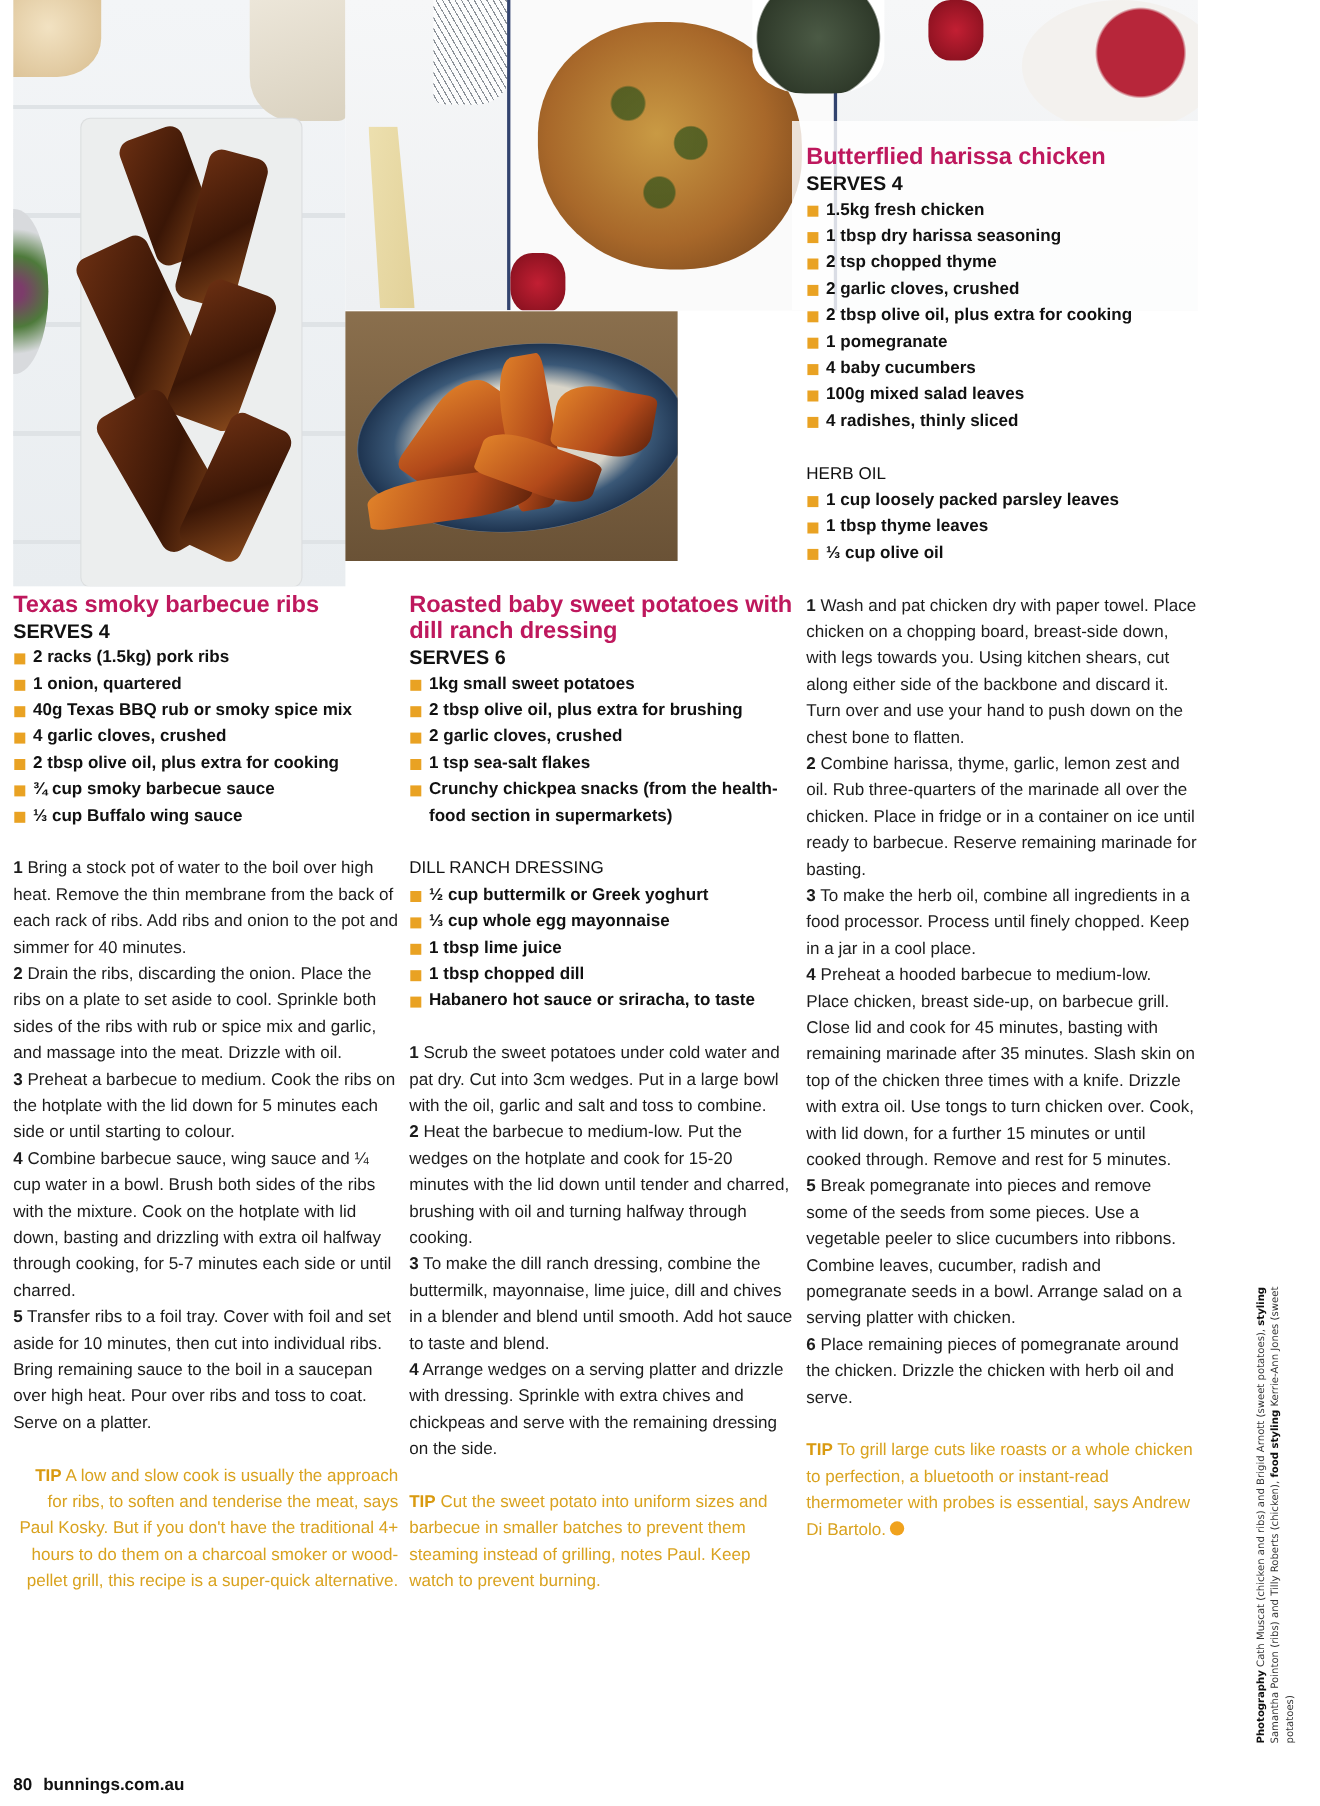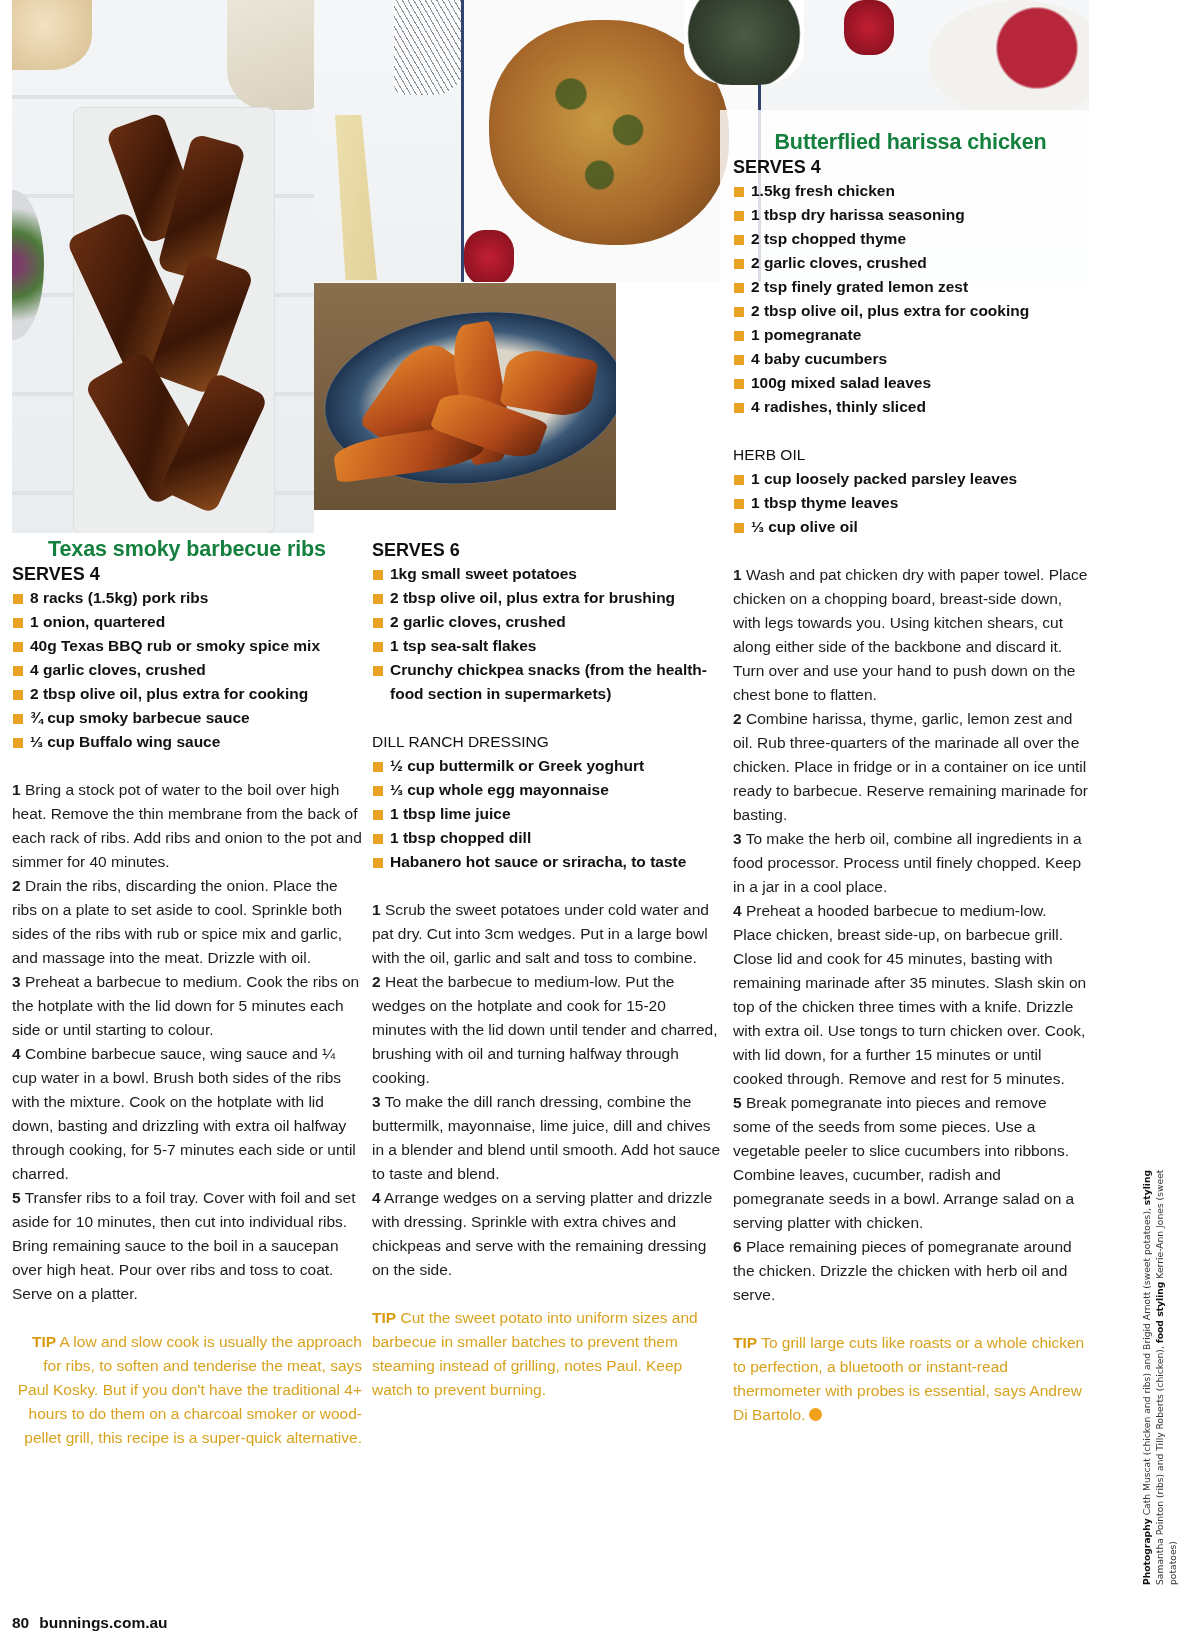--- a/index.html
+++ b/index.html
@@ -35,21 +35,21 @@
   .ingredients-overlay { position:absolute; left:720px; top:110px; width:370px; height:172px; background: rgba(255,255,255,0.82); }
 
   .photo-potato {
     left: 314px; top: 283px; width: 302px; height: 227px;
     background: linear-gradient(180deg,#8a6f4d,#6a5236);
   }
   .photo-potato .bowl { position:absolute; left:10px; top:30px; width:300px; height:170px; border-radius:50%; background: radial-gradient(ellipse at 50% 50%, #d9d5c9 0 40%, #3a5877 55%, #1f3551 70%, #e7e5e0 72%); transform: rotate(-6deg); }
   .photo-potato .wedge { position:absolute; border-radius: 40% 10% 40% 10%; background: linear-gradient(120deg,#e3852a,#b2491a 60%,#5a200a); }
 
   .recipe { position:absolute; }
-  .recipe-title { font-family: "Liberation Sans", sans-serif; font-size: 21.5px; font-weight: 700; color: #15803d; line-height: 24px; letter-spacing: -0.1px; text-align: center; }
+  .recipe-title { font-family: "Liberation Sans", sans-serif; font-size: 21.5px; font-weight: 700; color: #be185d; line-height: 24px; letter-spacing: -0.1px; }
   .serves { font-family: "Liberation Sans", sans-serif; font-size: 18px; font-weight: 700; color:#111; line-height: 24px; margin-top: 1px; }
   .subhead { font-family: "Liberation Sans", sans-serif; font-size: 15.5px; font-weight: 400; color:#111; line-height: 24px; }
   ul.ing { list-style:none; }
   ul.ing li { position:relative; padding-left: 18px; font-family:"Liberation Sans", sans-serif; font-size:15.5px; font-weight:700; line-height:24px; color:#111; }
   ul.ing li .bullet { position:absolute; left:1px; top:8px; width:10px; height:10px; background:#e9a223; }
   .method p { font-family:"Liberation Sans", sans-serif; font-size:15.5px; line-height:24px; color:#1c1c1c; }
   .method p b { font-weight:700; }
   .tip { font-family:"Liberation Sans", sans-serif; font-size:15.5px; line-height:24px; color:#d9a21e; }
   .tip b { font-weight:700; color:#d99a10; }
   .tip .dot { display:inline-block; width:13px; height:13px; border-radius:50%; background:#f0a21d; vertical-align:-1px; margin-left:4px; }
@@ -96,39 +96,40 @@
   <div class="wedge" style="left:145px;top:40px;width:45px;height:140px;transform:rotate(-10deg)"></div>
   <div class="wedge" style="left:190px;top:70px;width:90px;height:60px;transform:rotate(10deg)"></div>
   <div class="wedge" style="left:20px;top:150px;width:150px;height:40px;transform:rotate(-8deg)"></div>
   <div class="wedge" style="left:120px;top:120px;width:110px;height:45px;transform:rotate(20deg)"></div>
 </div>
 
 <div class="recipe" style="left:12px; top:537px; width:350px;">
   <h2 class="recipe-title">Texas smoky barbecue ribs</h2>
   <div class="serves">SERVES 4</div>
   <ul class="ing">
-    <li><span class="bullet"></span><span>8 racks (1.5kg) pork ribs</span></li>
+    <li><span class="bullet"></span><span>2 racks (1.5kg) pork ribs</span></li>
     <li><span class="bullet"></span><span>1 onion, quartered</span></li>
     <li><span class="bullet"></span><span>40g Texas BBQ rub or smoky spice mix</span></li>
     <li><span class="bullet"></span><span>4 garlic cloves, crushed</span></li>
     <li><span class="bullet"></span><span>2 tbsp olive oil, plus extra for cooking</span></li>
     <li><span class="bullet"></span><span>¾ cup smoky barbecue sauce</span></li>
     <li><span class="bullet"></span><span>⅓ cup Buffalo wing sauce</span></li>
   </ul>
   <div class="method" style="margin-top:24px;">
     <p><b>1</b> <span>Bring a stock pot of water to the boil over high heat. Remove the thin membrane from the back of each rack of ribs. Add ribs and onion to the pot and simmer for 40 minutes.</span></p>
     <p><b>2</b> <span>Drain the ribs, discarding the onion. Place the ribs on a plate to set aside to cool. Sprinkle both sides of the ribs with rub or spice mix and garlic, and massage into the meat. Drizzle with oil.</span></p>
     <p><b>3</b> <span>Preheat a barbecue to medium. Cook the ribs on the hotplate with the lid down for 5 minutes each side or until starting to colour.</span></p>
     <p><b>4</b> <span>Combine barbecue sauce, wing sauce and ¼ cup water in a bowl. Brush both sides of the ribs with the mixture. Cook on the hotplate with lid down, basting and drizzling with extra oil halfway through cooking, for 5-7 minutes each side or until charred.</span></p>
     <p><b>5</b> <span>Transfer ribs to a foil tray. Cover with foil and set aside for 10 minutes, then cut into individual ribs. Bring remaining sauce to the boil in a saucepan over high heat. Pour over ribs and toss to coat. Serve on a platter.</span></p>
   </div>
   <p class="tip" style="margin-top:24px;text-align:right;"><b>TIP</b> <span>A low and slow cook is usually the approach for ribs, to soften and tenderise the meat, says Paul Kosky. But if you don't have the traditional 4+ hours to do them on a charcoal smoker or wood-pellet grill, this recipe is a super-quick alternative.</span></p>
 </div>
 
 <div class="recipe" style="left:372px; top:537px; width:350px;">
+  <h2 class="recipe-title">Roasted baby sweet potatoes with dill ranch dressing</h2>
   <div class="serves">SERVES 6</div>
   <ul class="ing">
     <li><span class="bullet"></span><span>1kg small sweet potatoes</span></li>
     <li><span class="bullet"></span><span>2 tbsp olive oil, plus extra for brushing</span></li>
     <li><span class="bullet"></span><span>2 garlic cloves, crushed</span></li>
     <li><span class="bullet"></span><span>1 tsp sea-salt flakes</span></li>
     <li><span class="bullet"></span><span>Crunchy chickpea snacks (from the health-food section in supermarkets)</span></li>
   </ul>
   <div class="subhead" style="margin-top:24px;">DILL RANCH DRESSING</div>
   <ul class="ing">
@@ -148,21 +149,20 @@
 </div>
 
 <div class="recipe" style="left:733px; top:130px; width:355px;">
   <h2 class="recipe-title">Butterflied harissa chicken</h2>
   <div class="serves">SERVES 4</div>
   <ul class="ing">
     <li><span class="bullet"></span><span>1.5kg fresh chicken</span></li>
     <li><span class="bullet"></span><span>1 tbsp dry harissa seasoning</span></li>
     <li><span class="bullet"></span><span>2 tsp chopped thyme</span></li>
     <li><span class="bullet"></span><span>2 garlic cloves, crushed</span></li>
-    <li><span class="bullet"></span><span>2 tsp finely grated lemon zest</span></li>
     <li><span class="bullet"></span><span>2 tbsp olive oil, plus extra for cooking</span></li>
     <li><span class="bullet"></span><span>1 pomegranate</span></li>
     <li><span class="bullet"></span><span>4 baby cucumbers</span></li>
     <li><span class="bullet"></span><span>100g mixed salad leaves</span></li>
     <li><span class="bullet"></span><span>4 radishes, thinly sliced</span></li>
   </ul>
   <div class="subhead" style="margin-top:24px;">HERB OIL</div>
   <ul class="ing">
     <li><span class="bullet"></span><span>1 cup loosely packed parsley leaves</span></li>
     <li><span class="bullet"></span><span>1 tbsp thyme leaves</span></li>

